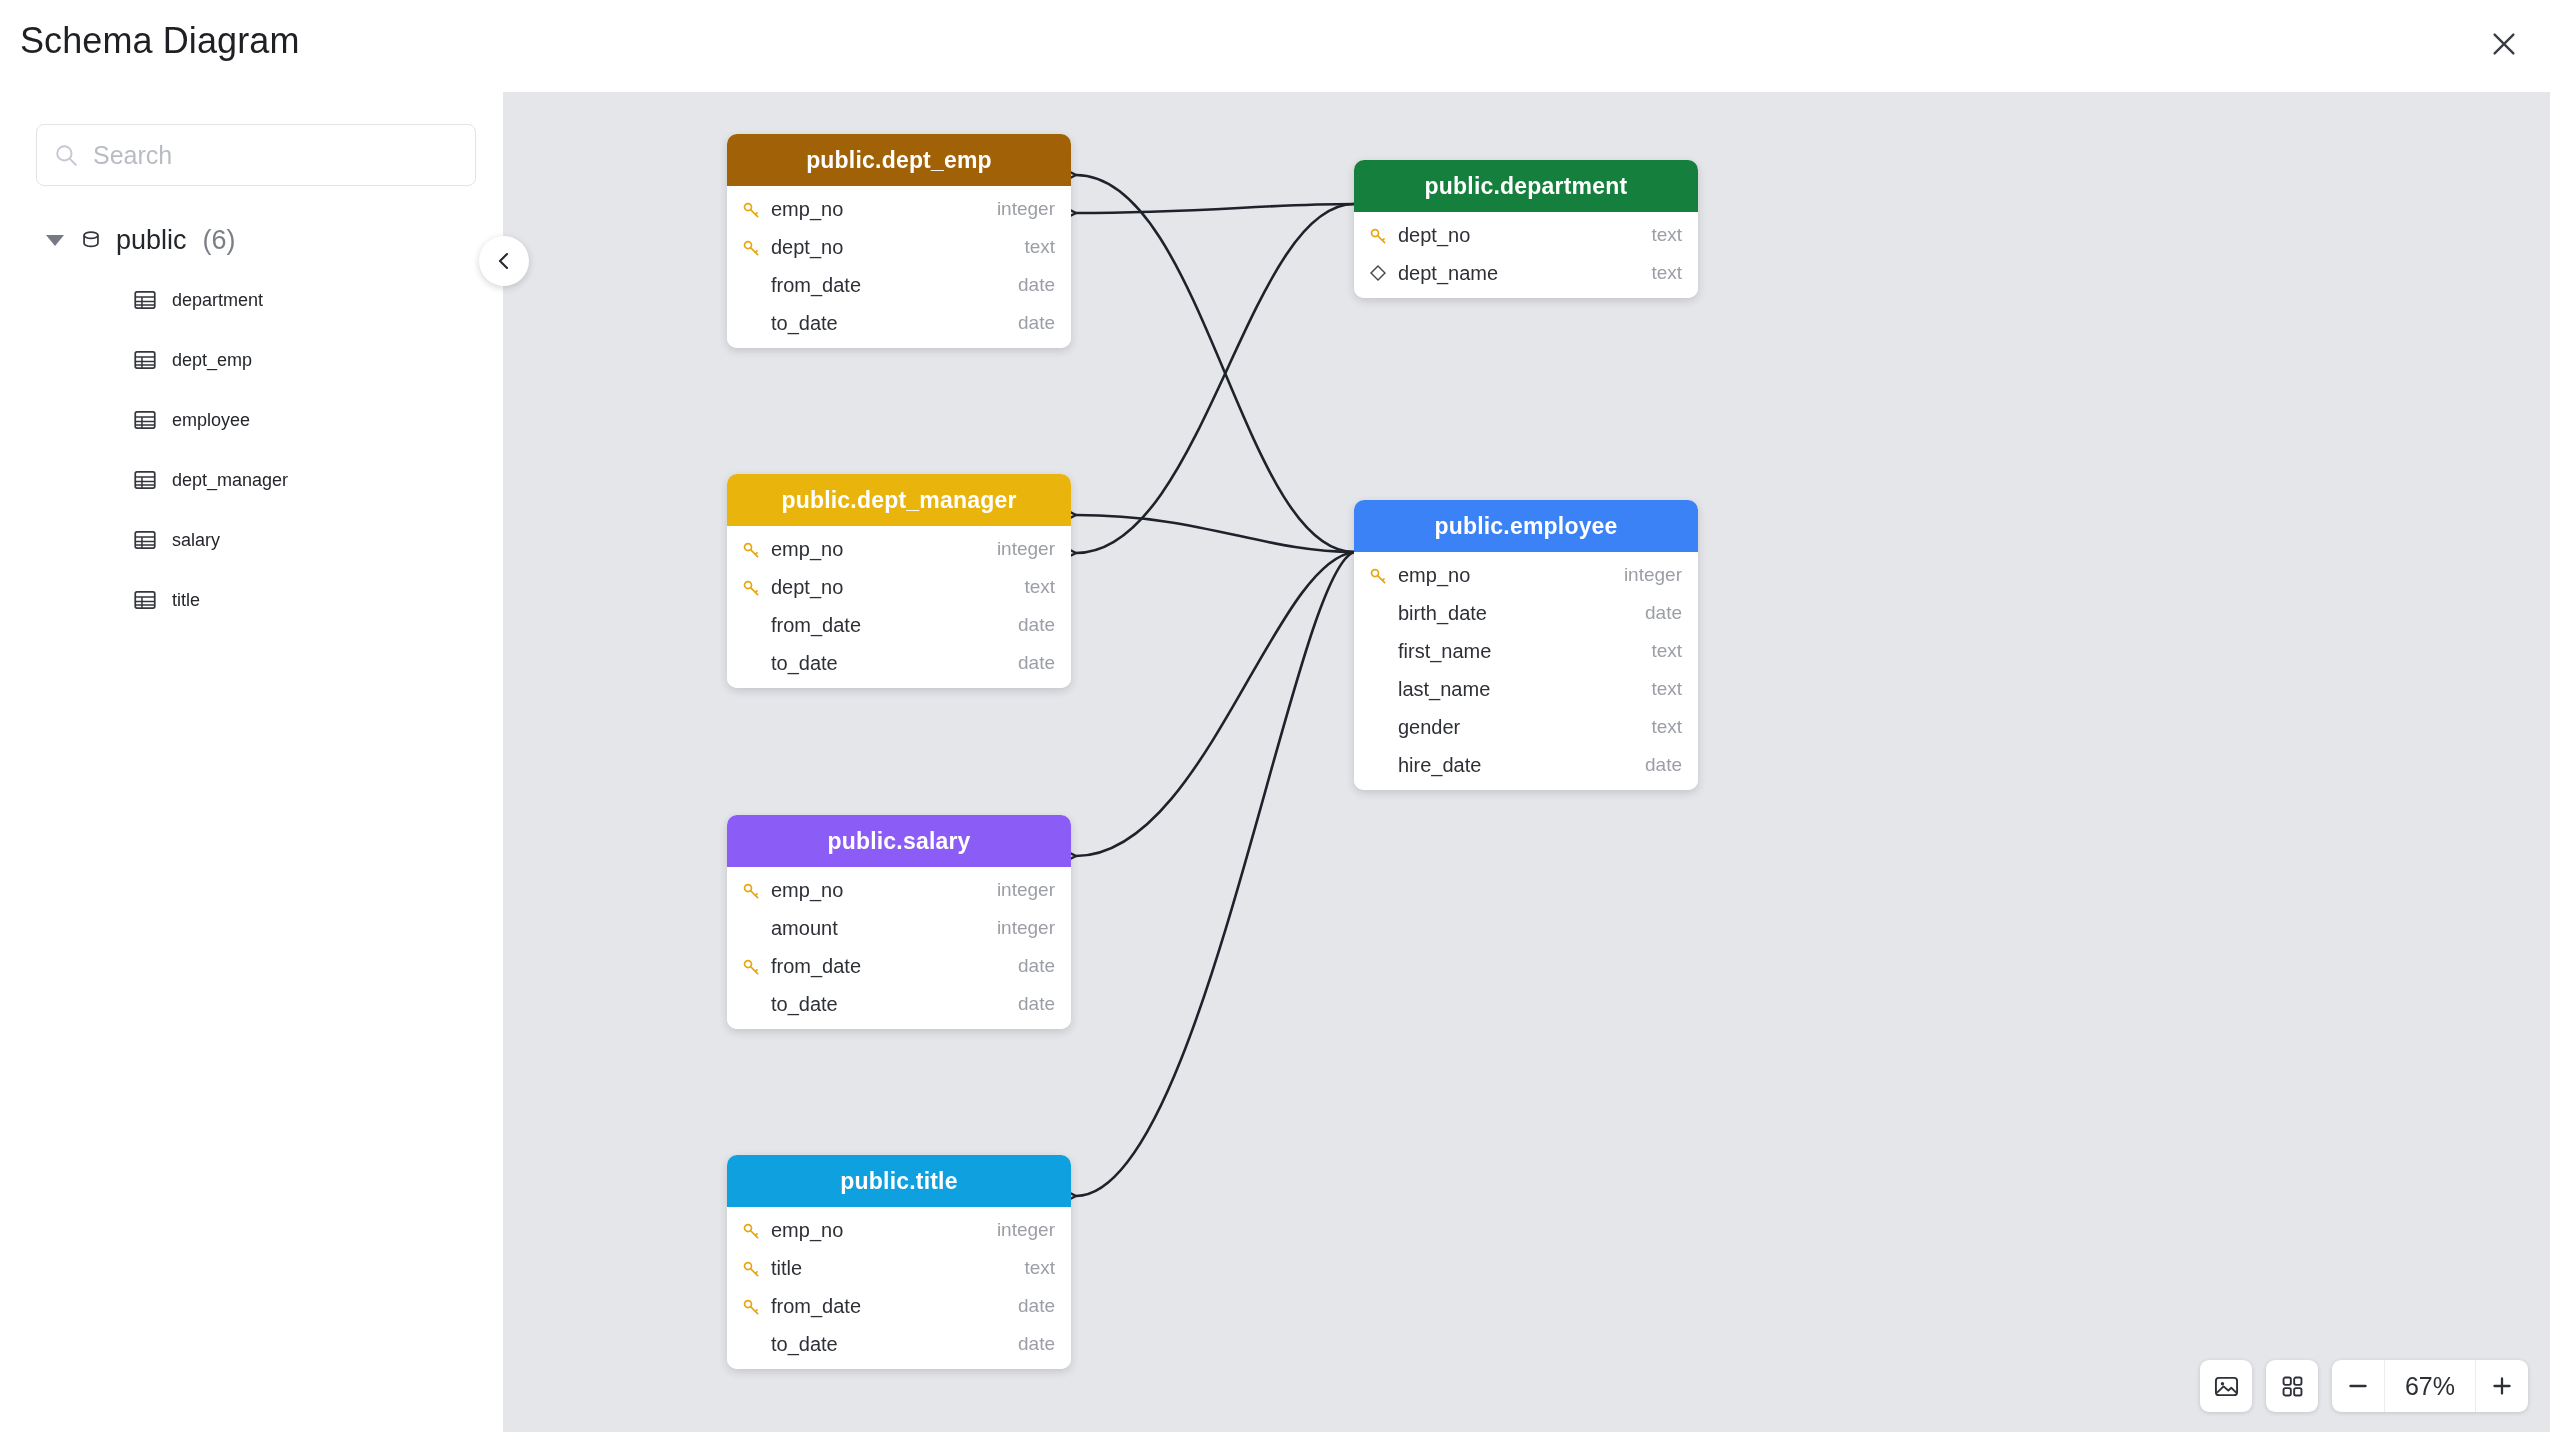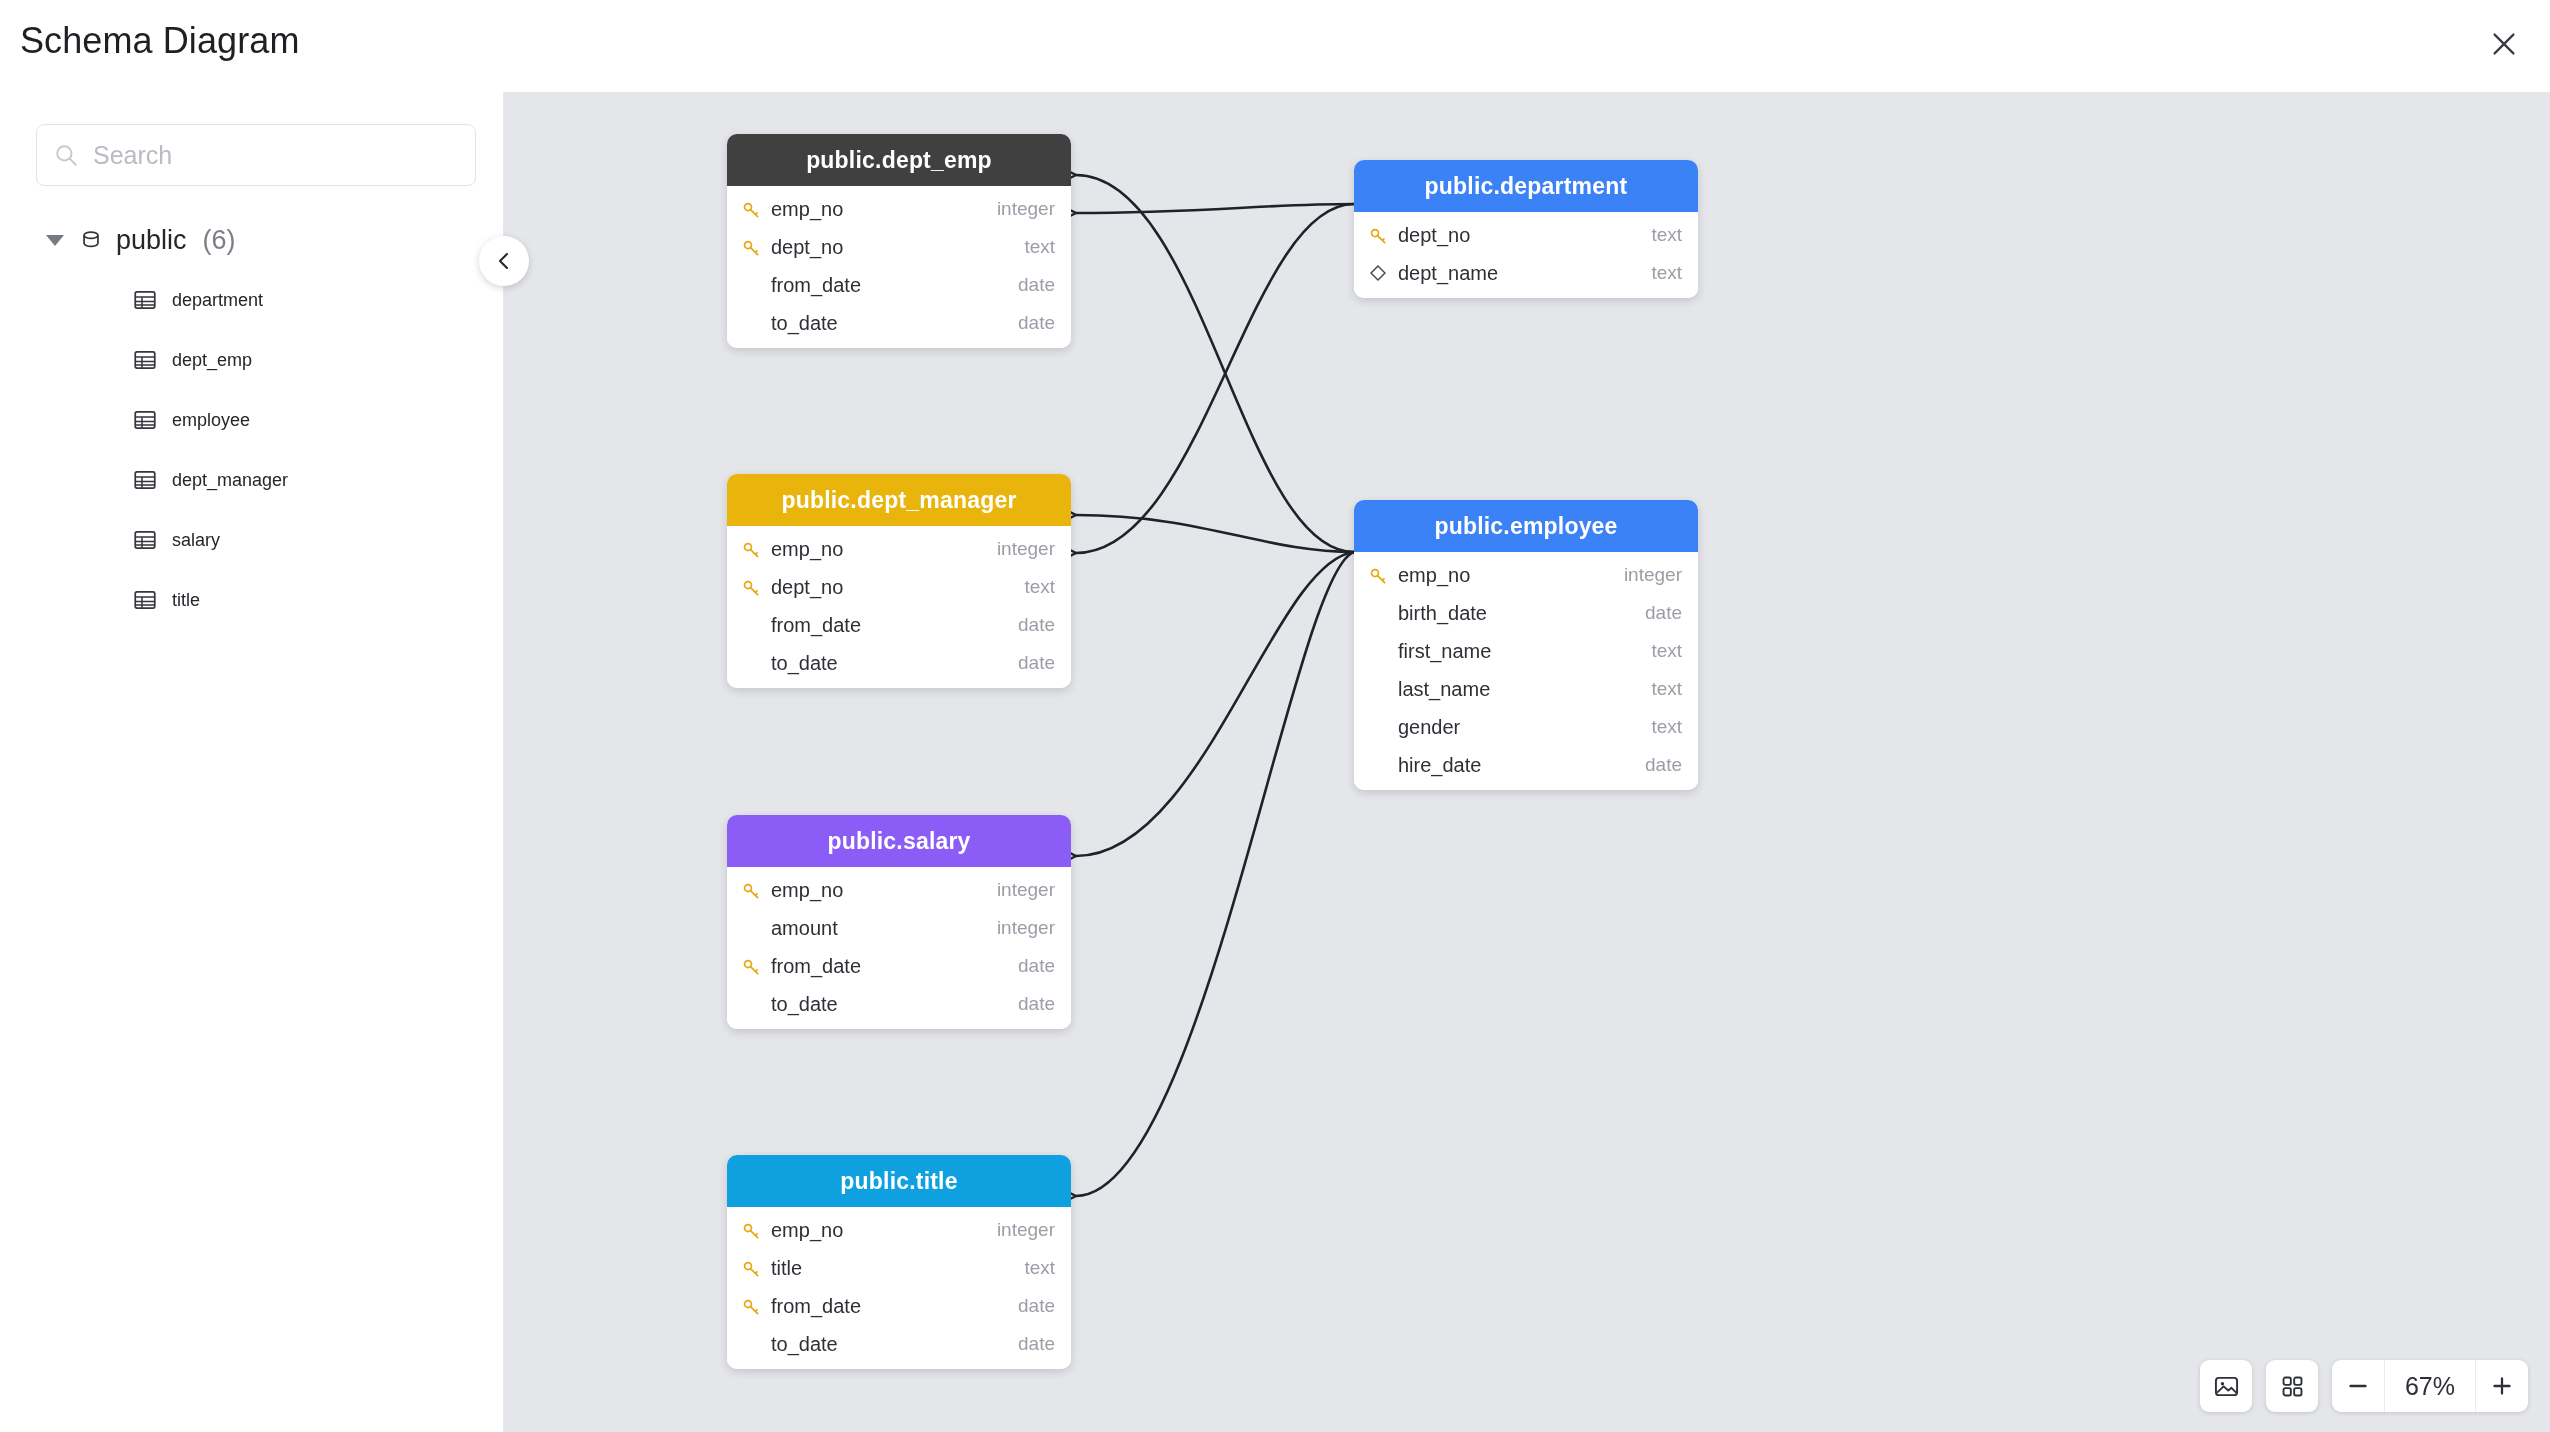--- a/index.html
+++ b/index.html
@@ -238,21 +238,21 @@
         <path d="M555 112 L573 121 L555 130"></path>
         <path d="M555 414 L573 423 L555 432"></path>
         <path d="M555 452 L573 461 L555 470"></path>
         <path d="M555 755 L573 764 L555 773"></path>
         <path d="M555 1095 L573 1104 L555 1113"></path>
       </g>
     </svg>
 
     <div id="nodes-layer">
         <div class="node" style="left: 224px; top: 42px;">
-          <div class="node-header" style="background:#404040">public.dept_emp</div>
+          <div class="node-header" style="background:#a16207">public.dept_emp</div>
           <div class="node-body">
             <div class="col-row">
               <span class="col-icon">
                 <svg width="21" height="21" viewBox="0 0 24 24">
                   <circle cx="8" cy="9.2" r="4" stroke="#e8a60c" stroke-width="1.9" fill="none"></circle>
                   <path d="M10.9 12.1 L19 20.2 M16.4 17.7 L18.3 15.8" stroke="#e8a60c" stroke-width="1.9" stroke-linecap="round" fill="none"></path>
                 </svg>
               </span>
               <span class="col-name">emp_no</span>
               <span class="col-type">integer</span>
@@ -271,21 +271,21 @@
               <span class="col-name">from_date</span>
               <span class="col-type">date</span>
             </div>
             <div class="col-row noicon">
               <span class="col-name">to_date</span>
               <span class="col-type">date</span>
             </div>
           </div>
         </div>
         <div class="node" style="left: 851px; top: 68px;">
-          <div class="node-header" style="background:#3b82f6">public.department</div>
+          <div class="node-header" style="background:#15803d">public.department</div>
           <div class="node-body">
             <div class="col-row">
               <span class="col-icon">
                 <svg width="21" height="21" viewBox="0 0 24 24">
                   <circle cx="8" cy="9.2" r="4" stroke="#e8a60c" stroke-width="1.9" fill="none"></circle>
                   <path d="M10.9 12.1 L19 20.2 M16.4 17.7 L18.3 15.8" stroke="#e8a60c" stroke-width="1.9" stroke-linecap="round" fill="none"></path>
                 </svg>
               </span>
               <span class="col-name">dept_no</span>
               <span class="col-type">text</span>

